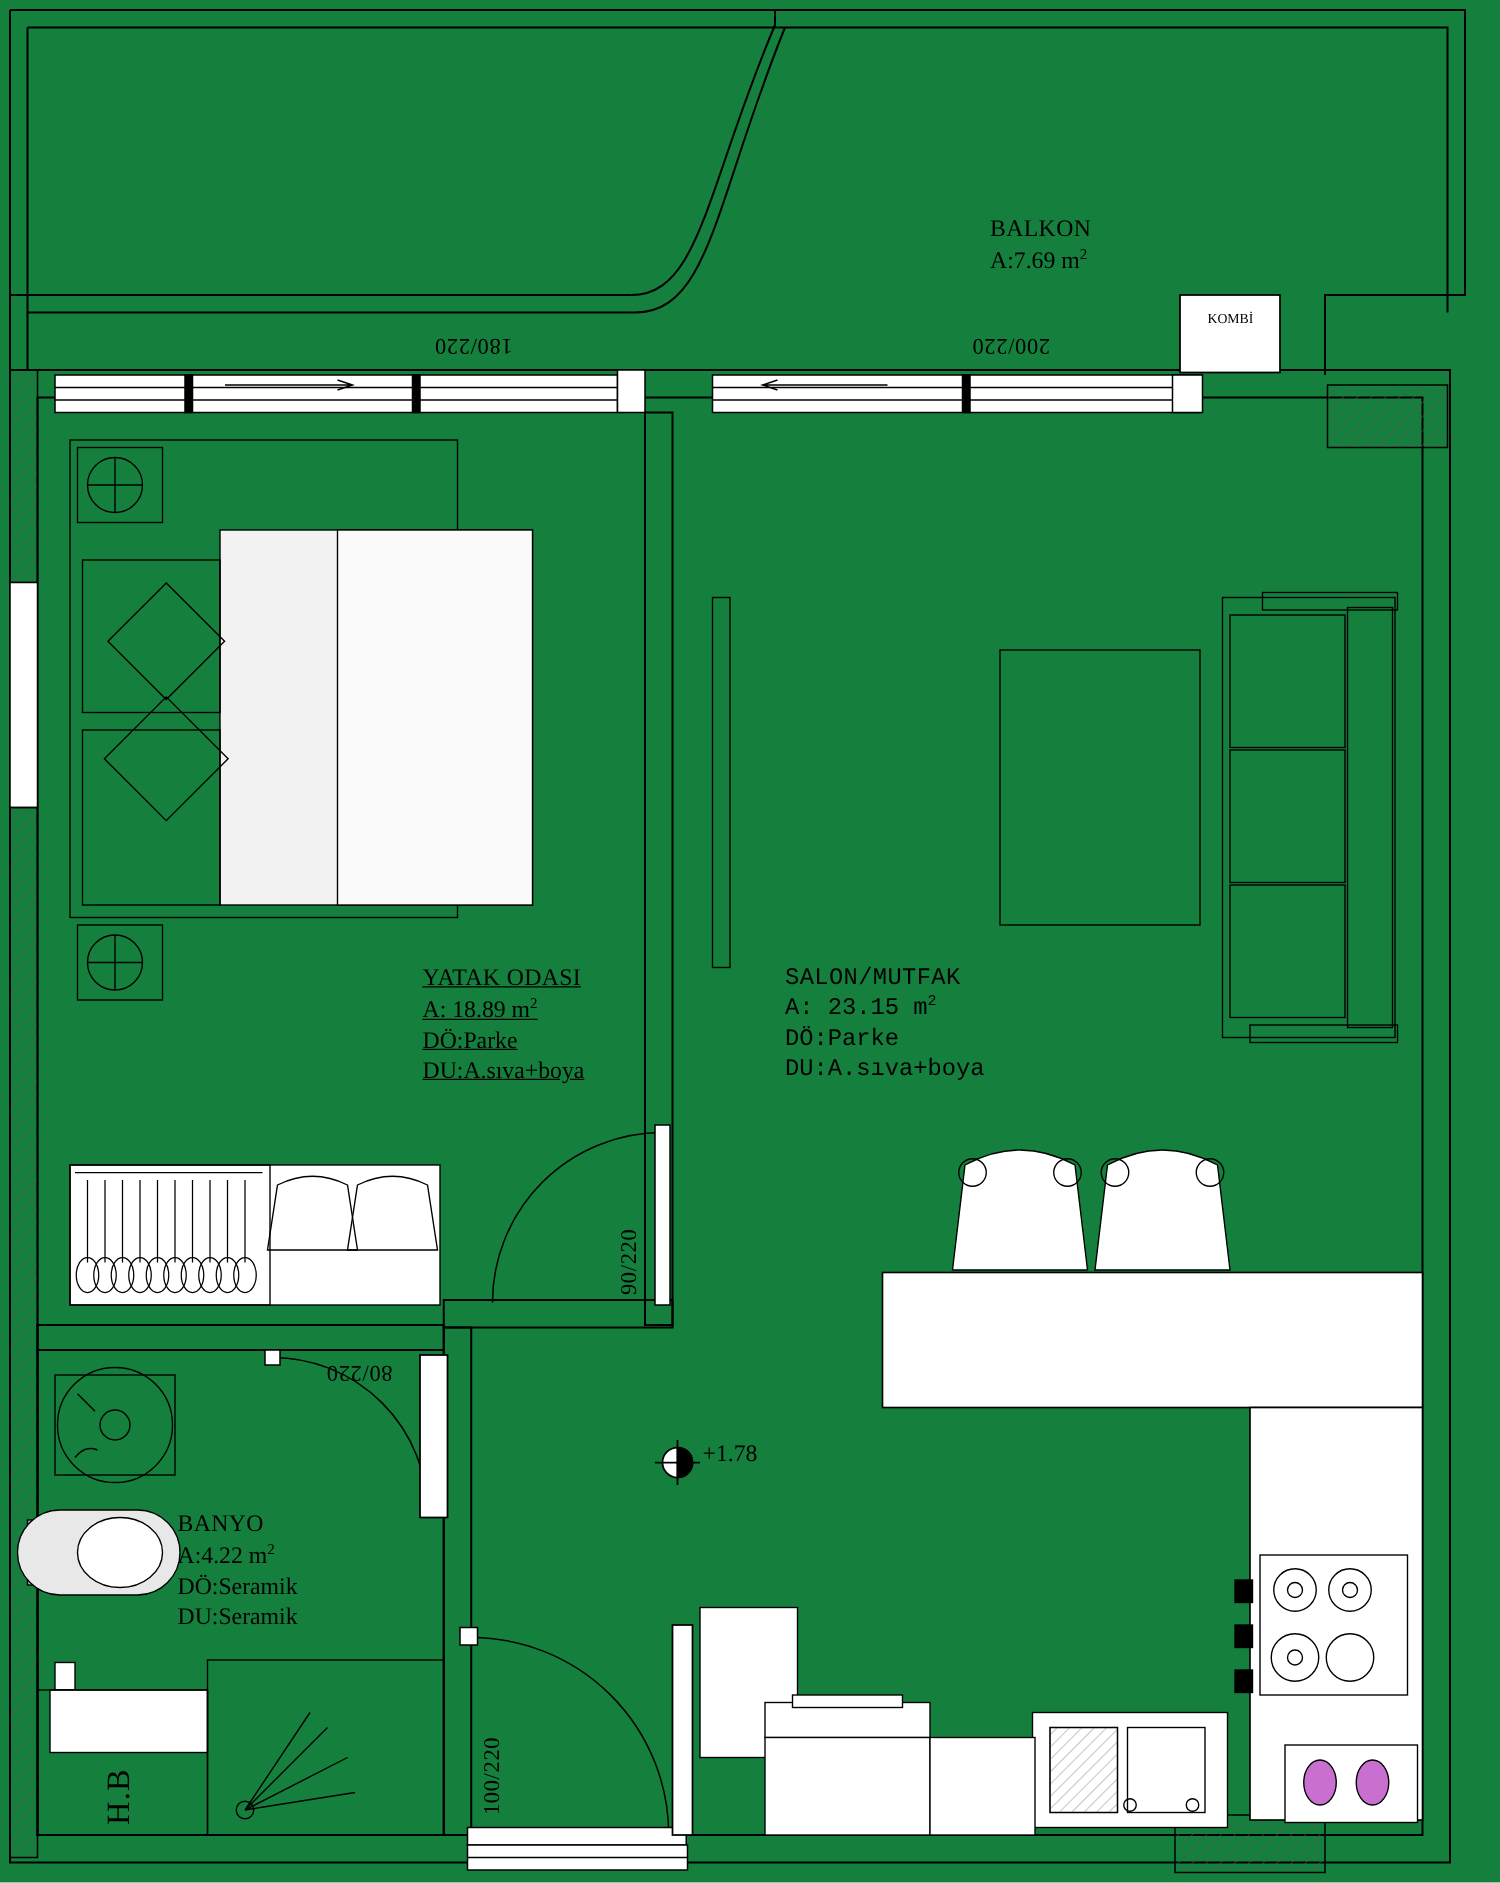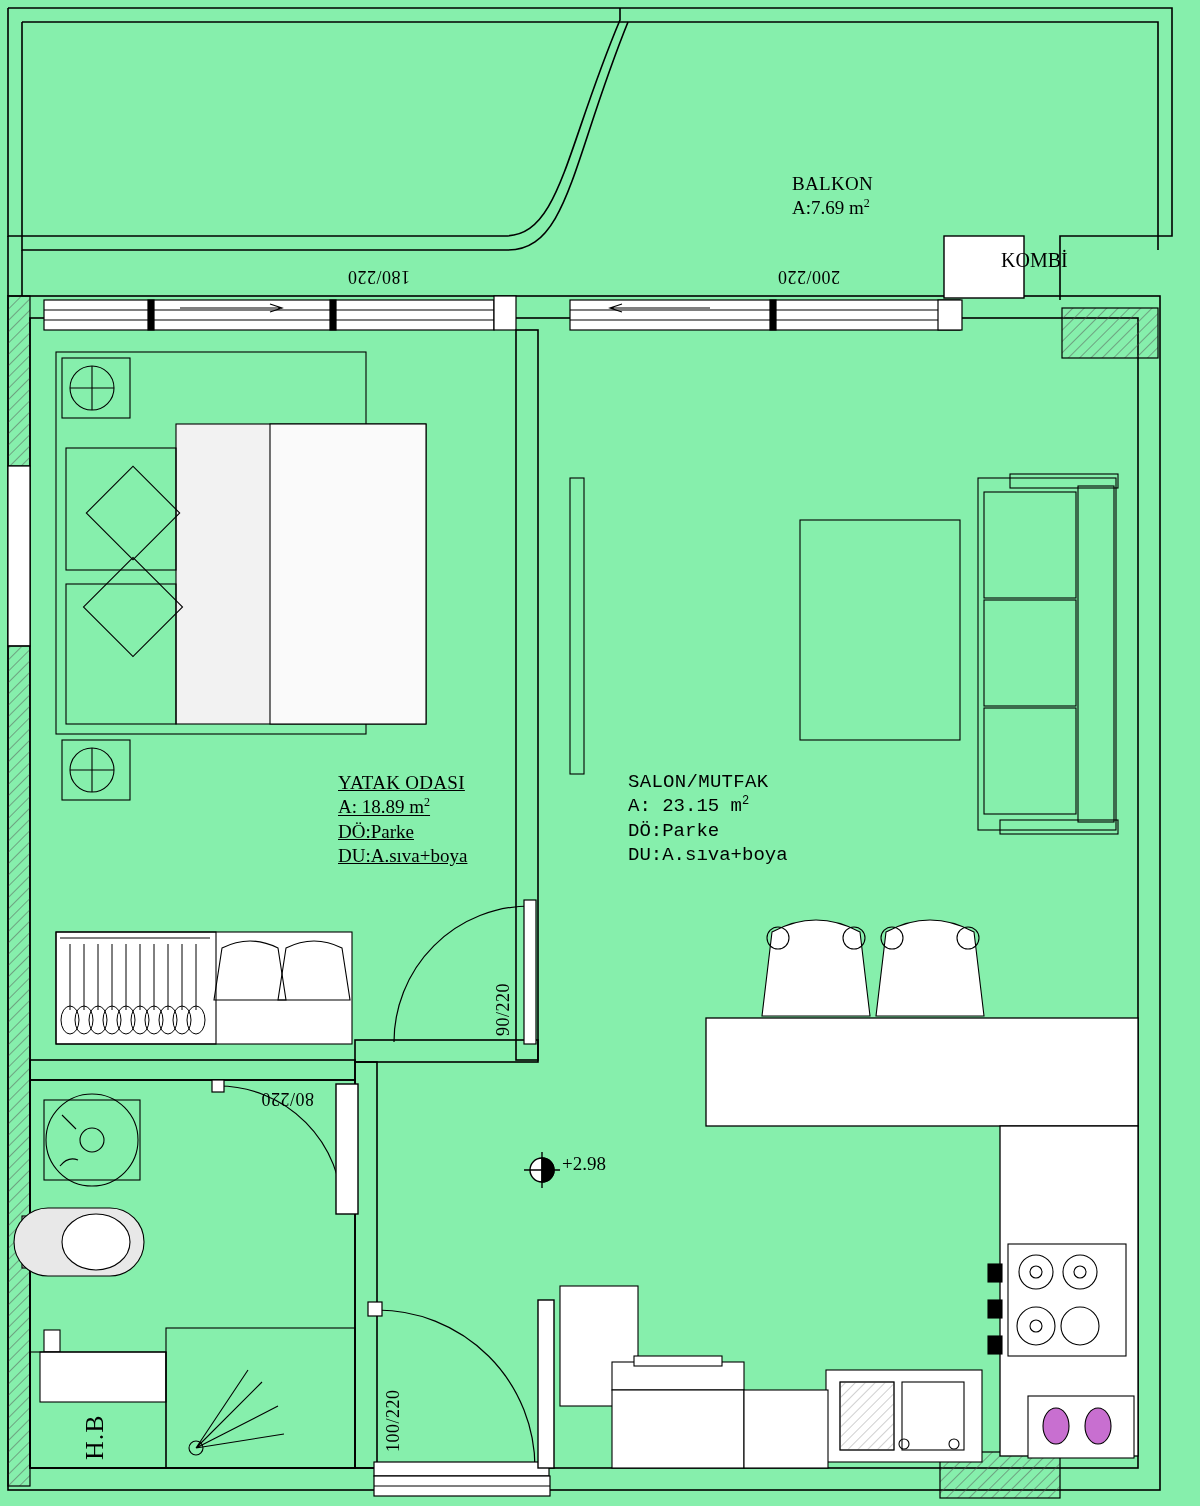--- a/index.html
+++ b/index.html
@@ -7,21 +7,21 @@
     padding: 0;
     background: #ffffff;
   }
   body {
     font-family: "Liberation Serif", serif;
   }
   #plan {
     position: relative;
     width: 1200px;
     height: 1506px;
-    background: #86efac;
+    background: #15803d;
     overflow: hidden;
   }
   #plan svg {
     position: absolute;
     left: 0;
     top: 0;
   }
   .lbl {
     position: absolute;
     color: #000;
@@ -44,22 +44,21 @@
   }
   .rot180 {
     transform: rotate(180deg);
     transform-origin: left top;
   }
   .dim {
     font-size: 18px;
     letter-spacing: 0.5px;
   }
   .kombi {
-    font-size: 20px;
-    margin-left: 35px;
+    font-size: 11px;
   }
   .hb {
     font-size: 26px;
     letter-spacing: 1px;
   }
   .lvl {
     font-size: 19px;
   }
 </style>
 </head>
@@ -304,22 +303,28 @@
     <div>DU:A.sıva+boya</div>
   </div>
 
   <div class="lbl room" style="left:628px; top:770px;font-family:Liberation Mono, monospace;">
     <div class="ttl">SALON/MUTFAK</div>
     <div><span>A: 23.15 m</span><span class="sup">2</span></div>
     <div>DÖ:Parke</div>
     <div>DU:A.sıva+boya</div>
   </div>
 
-
-  <div class="lbl lvl" style="left:562px; top:1152px;">+2.98</div>
+  <div class="lbl room" style="left:142px; top:1208px;">
+    <div class="ttl">BANYO</div>
+    <div><span>A:4.22 m</span><span class="sup">2</span></div>
+    <div>DÖ:Seramik</div>
+    <div>DU:Seramik</div>
+  </div>
+
+  <div class="lbl lvl" style="left:562px; top:1152px;">+1.78</div>
 
   <div class="lbl hb rot90" style="left:78px; top:1460px;">H.B</div>
 
   <div class="lbl dim rot180" style="left:410px; top:288px;">180/220</div>
   <div class="lbl dim rot180" style="left:840px; top:288px;">200/220</div>
   <div class="lbl dim rot90" style="left:492px; top:1036px;">90/220</div>
   <div class="lbl dim rot180" style="left:314px; top:1110px;">80/220</div>
   <div class="lbl dim rot90" style="left:382px; top:1452px;">100/220</div>
 
 </div>

